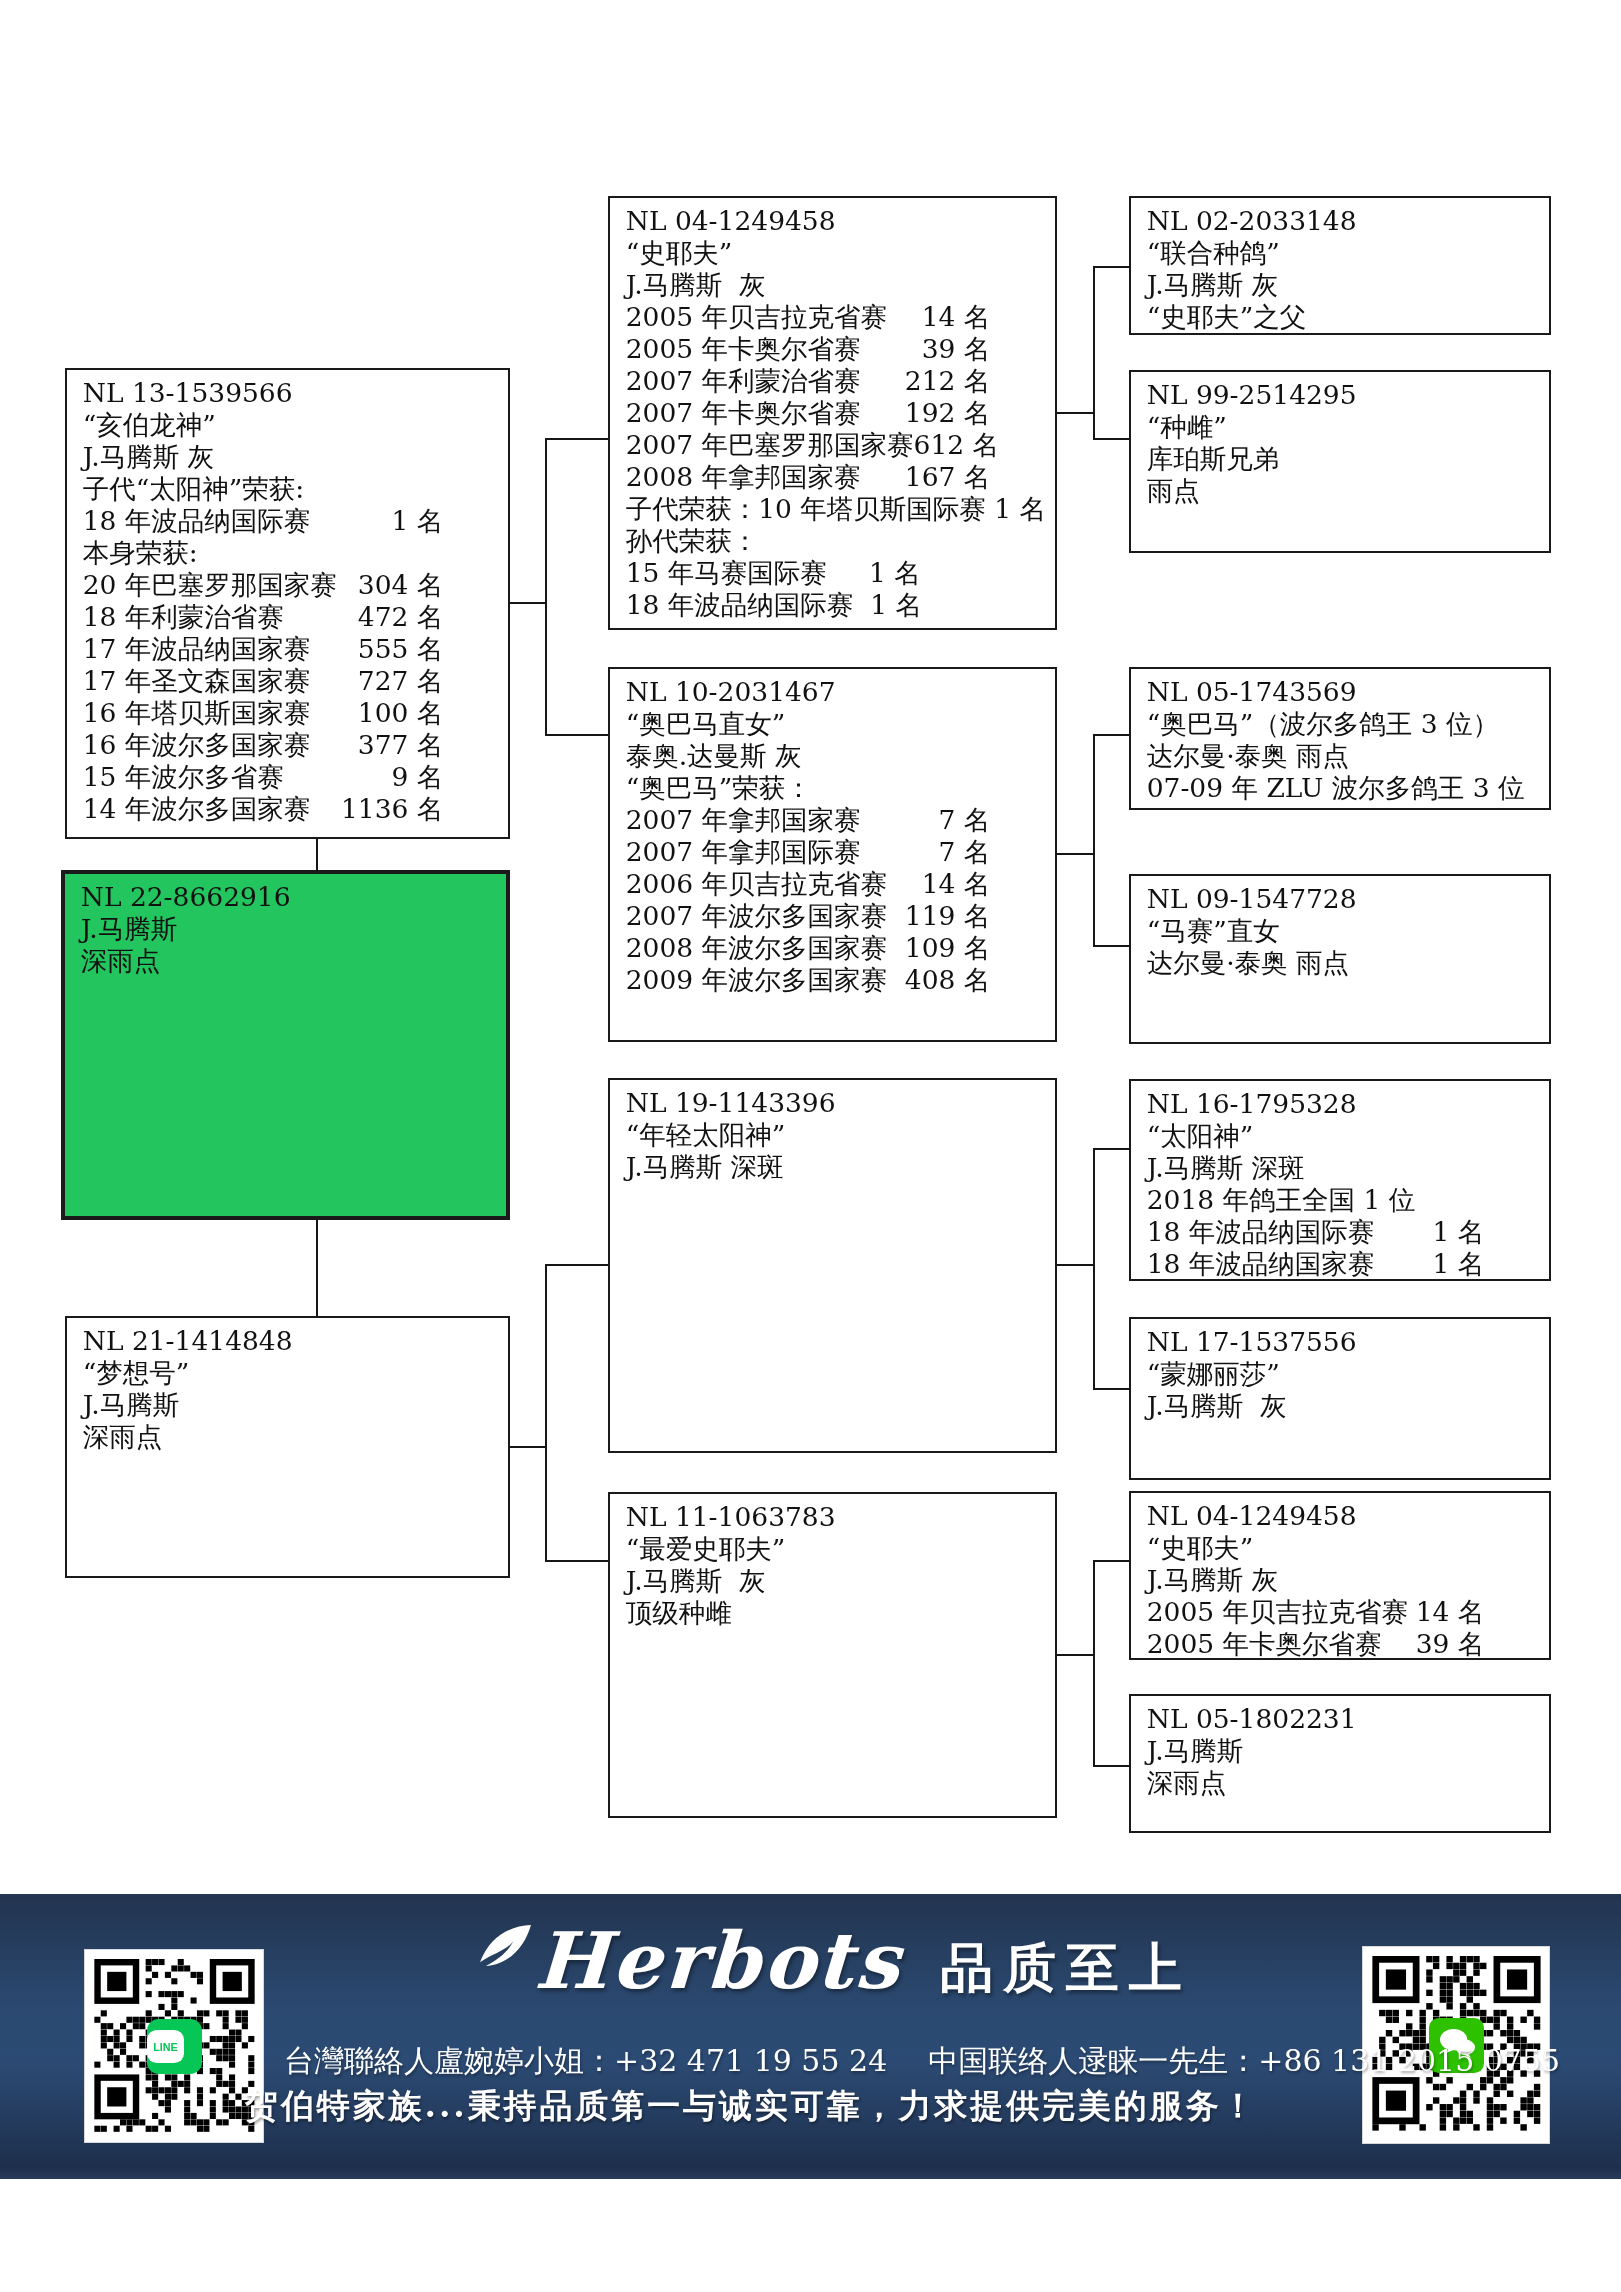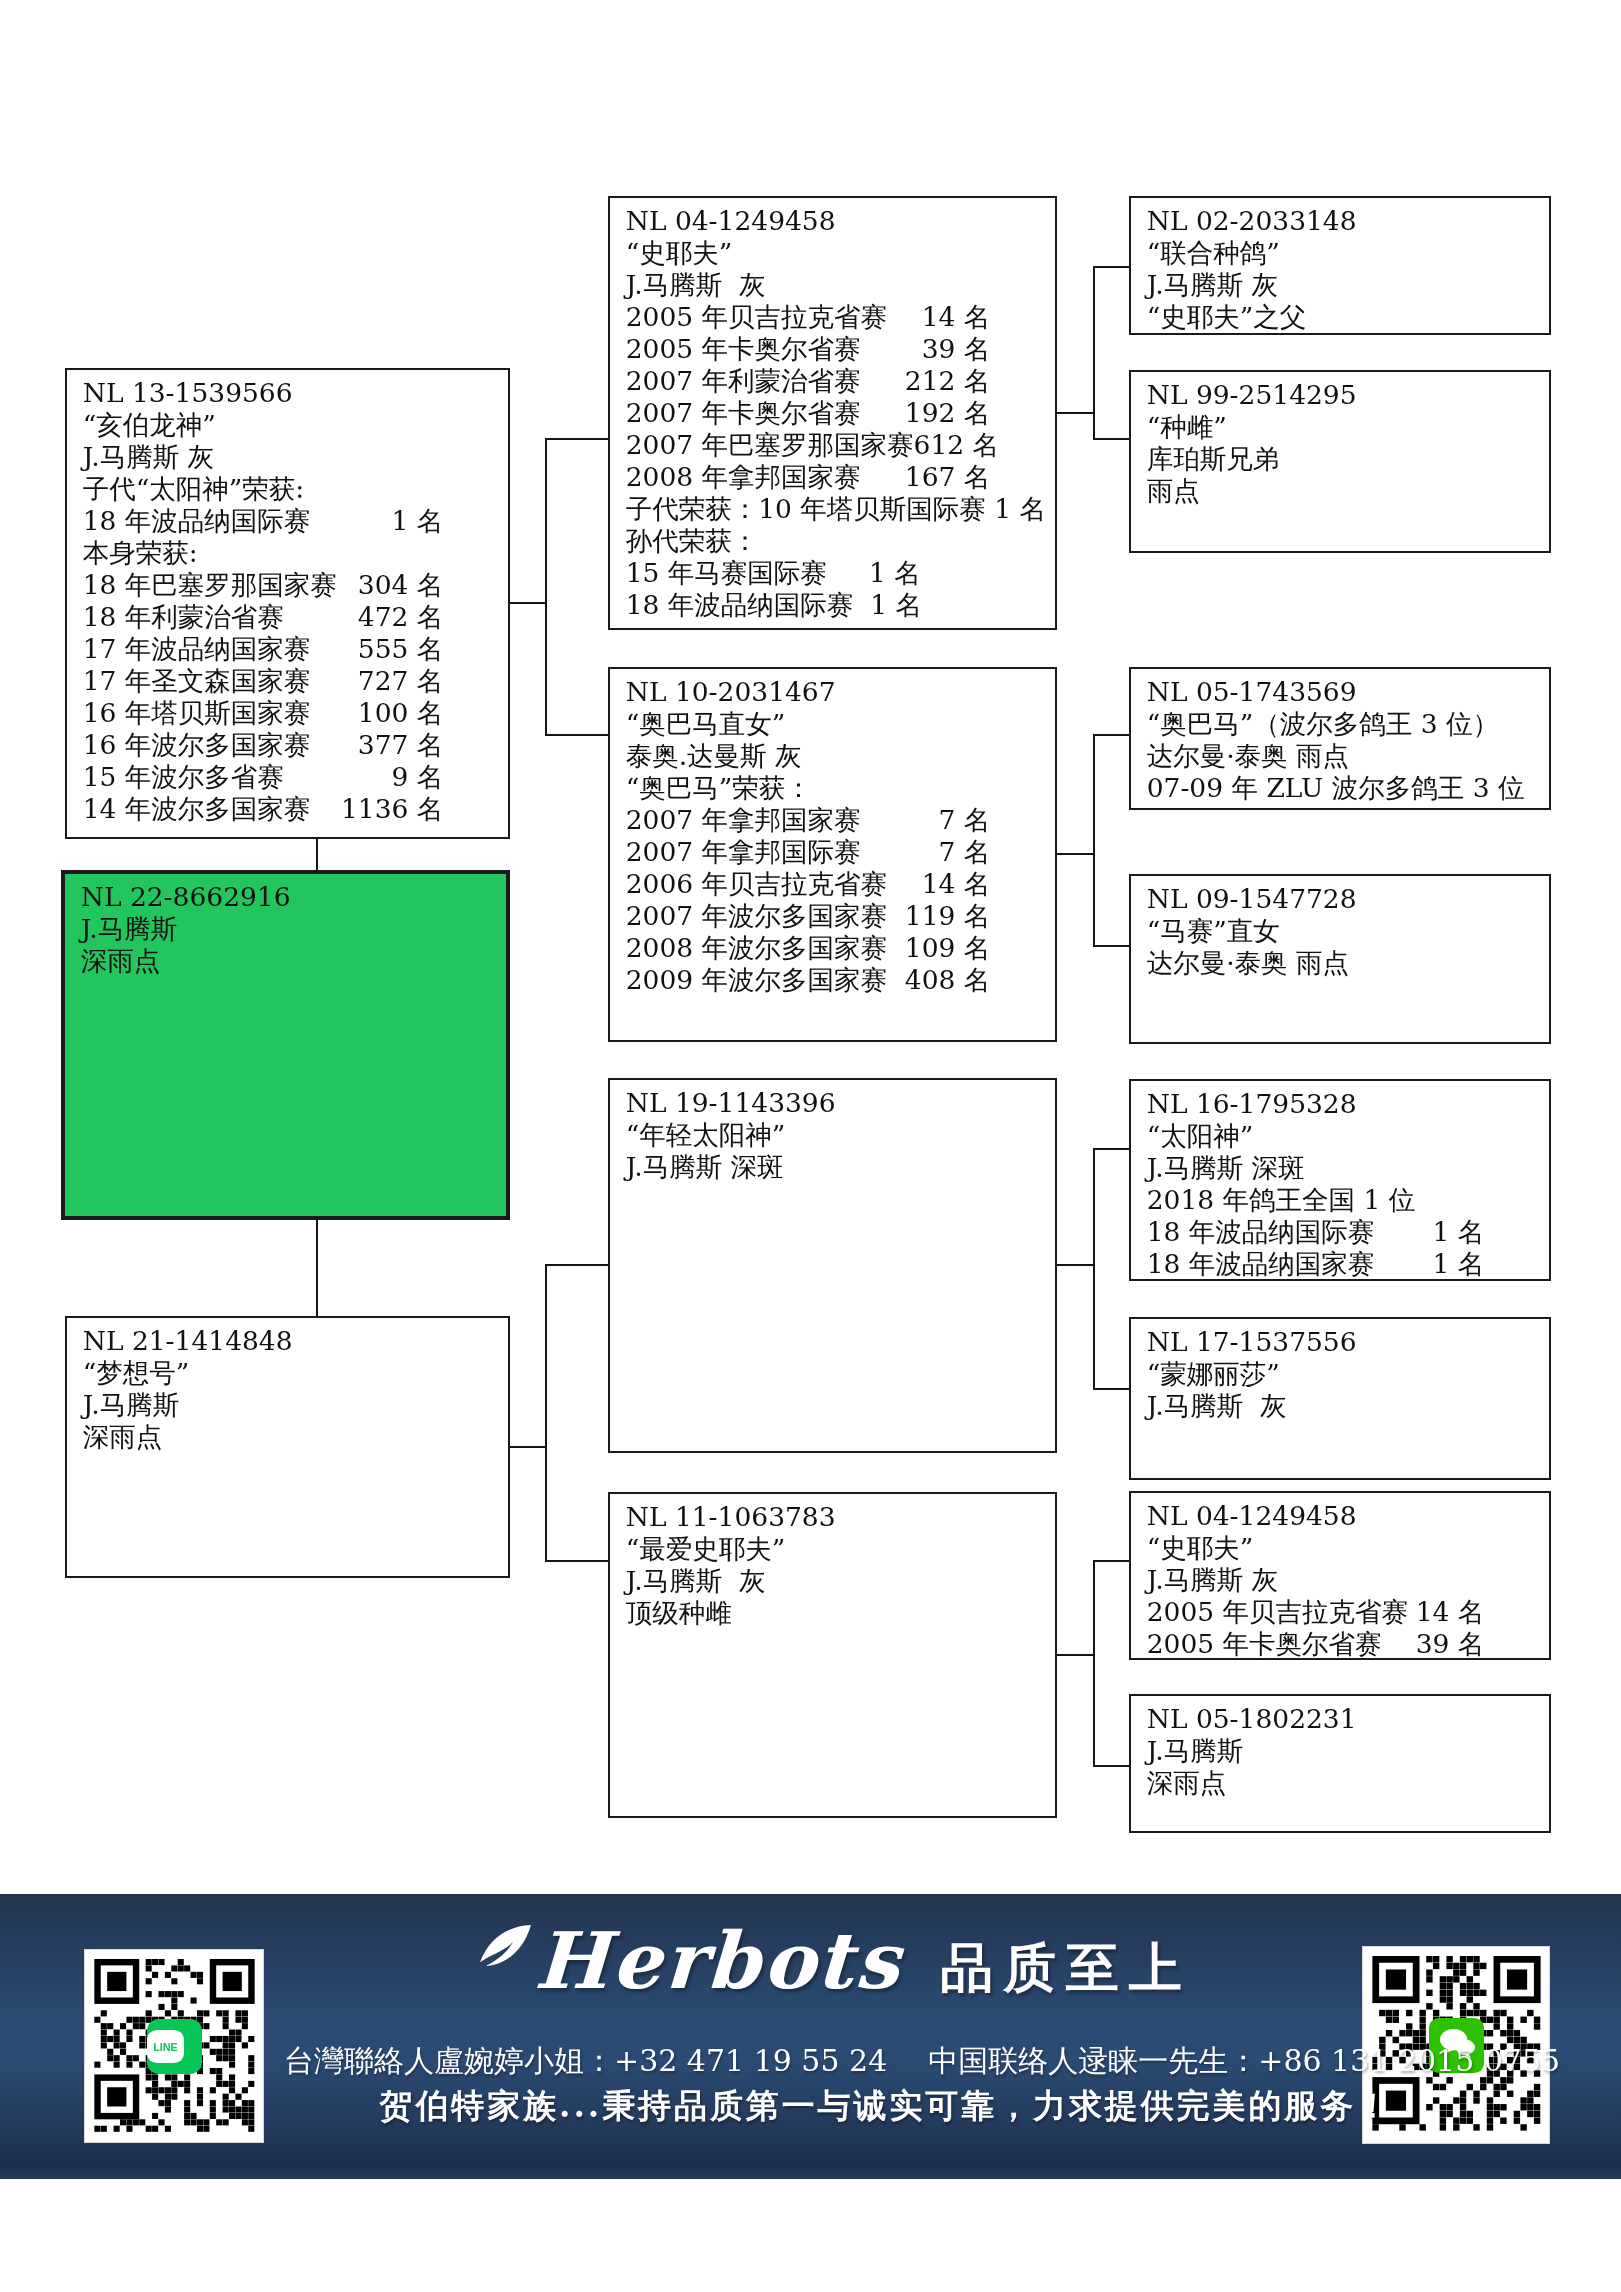--- a/index.html
+++ b/index.html
@@ -35,21 +35,21 @@
             font-size:78px;letter-spacing:2px;transform:skewX(-6deg);margin-left:9.8px;}
   .tagline{font-size:53px;font-weight:600;letter-spacing:9.8px;margin-left:33px;white-space:nowrap;margin-top:17px;}
   .website{font-family:"Liberation Sans",sans-serif;font-weight:800;font-size:42px;
             letter-spacing:1px;margin-left:25.5px;white-space:nowrap;align-self:flex-end;margin-bottom:9.8px;}
   .emails{position:absolute;left:284px;top:104px;width:1068px;text-align:center;color:#fff;
           font-family:"Liberation Sans",sans-serif;font-weight:700;font-size:28px;
           text-shadow:1px 2px 2.9px rgba(0,0,0,.35);white-space:nowrap;}
   .contacts{position:absolute;left:284px;top:147px;width:1068px;text-align:center;color:#fff;
           font-size:30px;white-space:nowrap;text-shadow:1px 2px 2.9px rgba(0,0,0,.35);}
   .contacts .sep{display:inline-block;width:41px;}
-  .slogan{position:absolute;left:245px;top:190px;width:1147px;text-align:right;color:#fff;
+  .slogan{position:absolute;left:245px;top:190px;width:1147px;text-align:left;color:#fff;
           font-weight:700;font-size:33px;letter-spacing:2.9px;white-space:nowrap;
           text-shadow:1px 2px 2.9px rgba(0,0,0,.4);}
   .feather{margin-bottom:27.4px;}
 </style>
 </head>
 <body>
 
 <div class="page">
 
   <div id="tree">
@@ -67,21 +67,21 @@
           <span class="t">子代“太阳神”荣获:</span>
         </div>
         <div class="prow">
           <span class="t">18 年波品纳国际赛</span>
           <span class="v">1 名</span>
         </div>
         <div class="prow">
           <span class="t">本身荣获:</span>
         </div>
         <div class="prow">
-          <span class="t">18 年巴塞罗那国家赛</span>
+          <span class="t">20 年巴塞罗那国家赛</span>
           <span class="v">304 名</span>
         </div>
         <div class="prow">
           <span class="t">18 年利蒙治省赛</span>
           <span class="v">472 名</span>
         </div>
         <div class="prow">
           <span class="t">17 年波品纳国家赛</span>
           <span class="v">555 名</span>
         </div>

